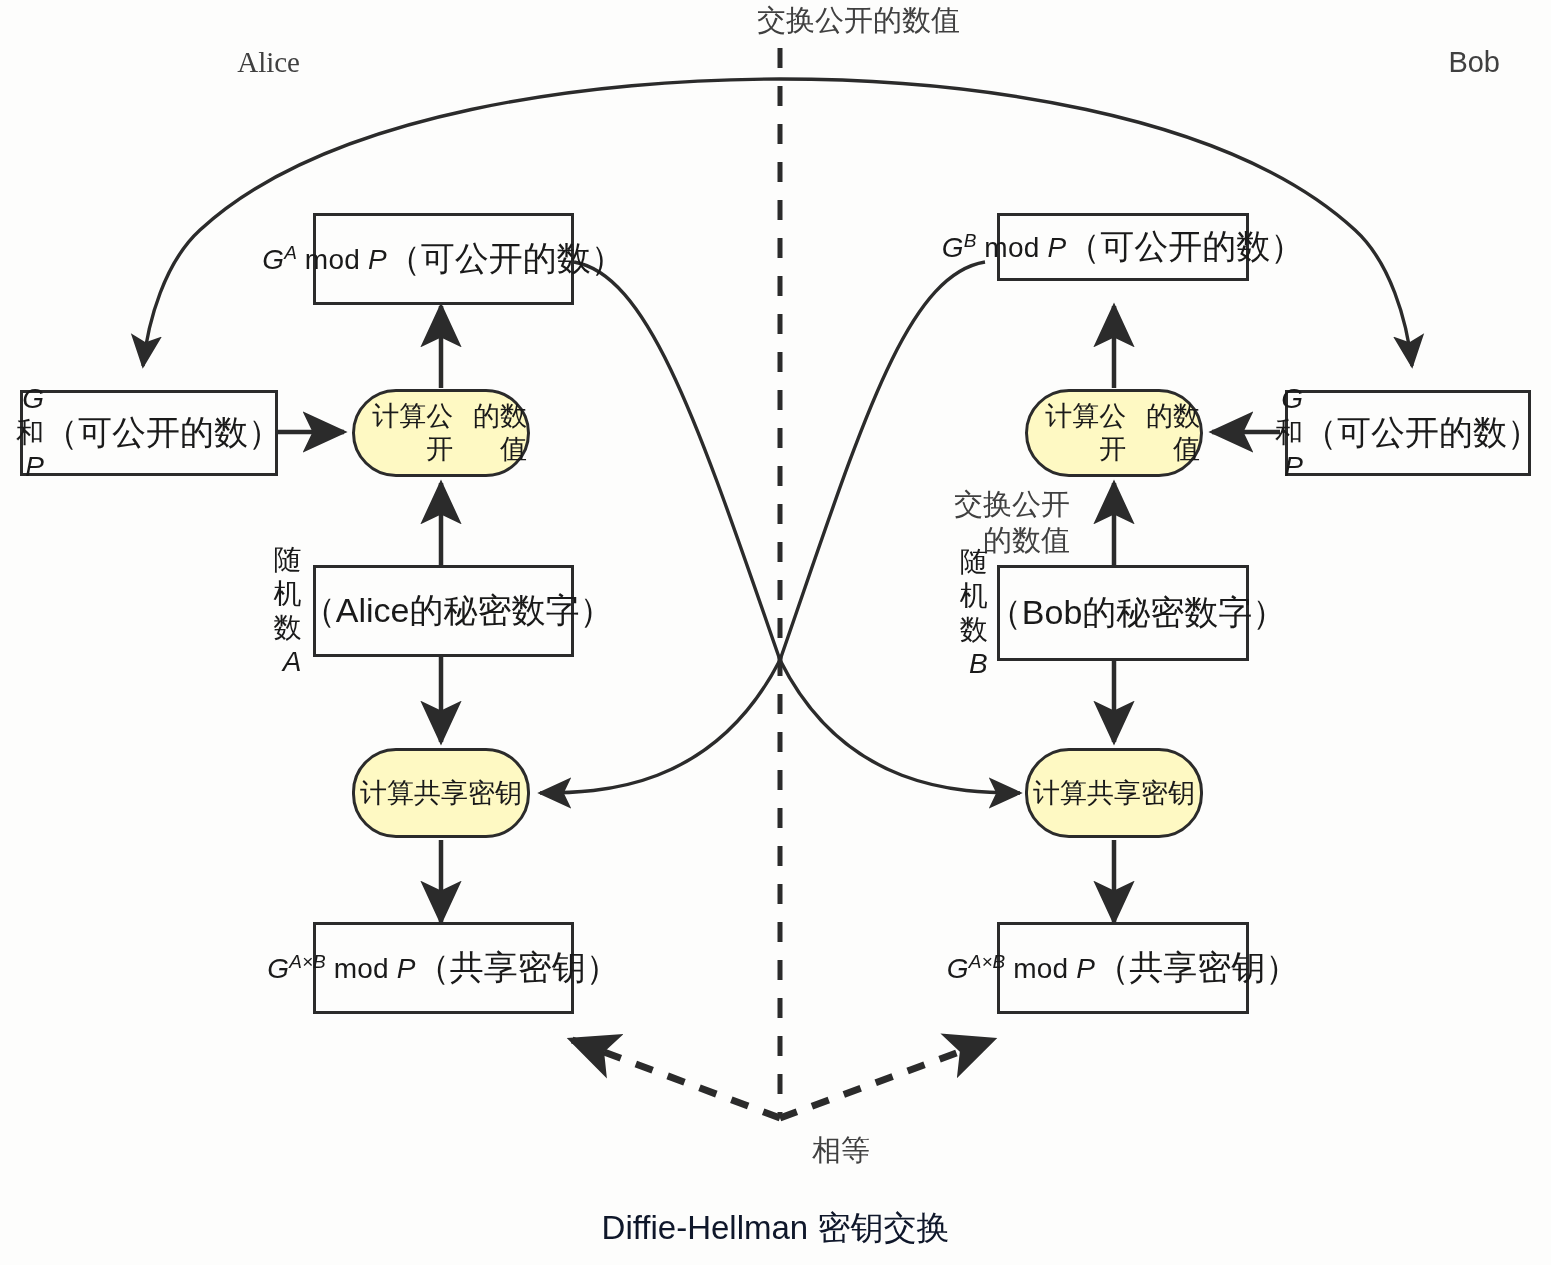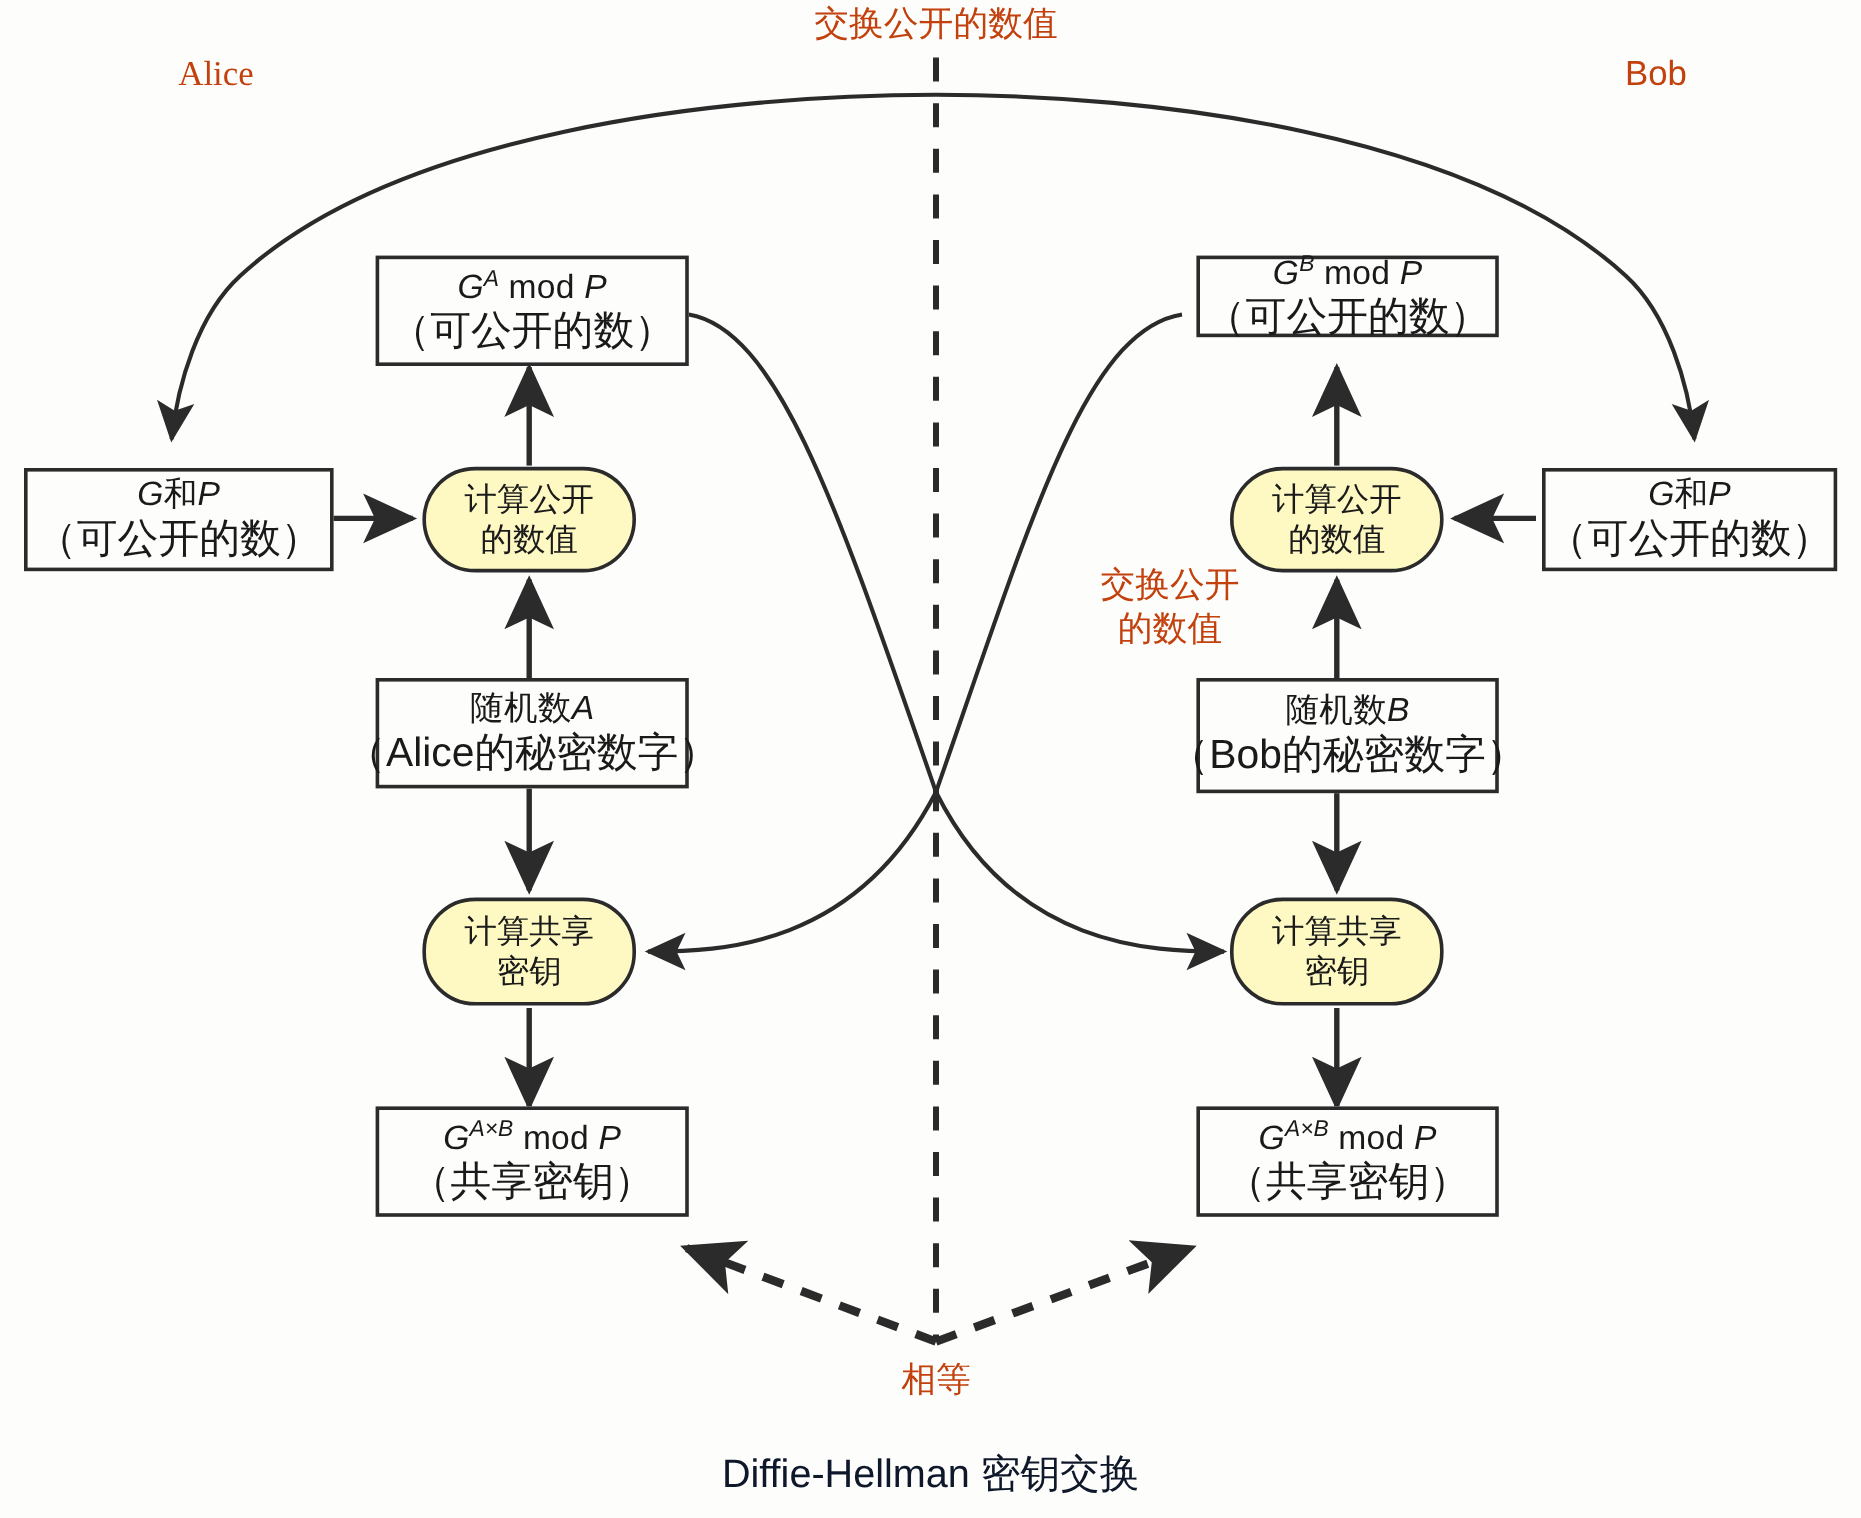--- a/index.html
+++ b/index.html
@@ -23,24 +23,24 @@
     left: 0;
     top: 0;
     width: 1551px;
     height: 1265px;
     pointer-events: none;
   }
   .node {
     position: absolute;
     box-sizing: border-box;
     display: flex;
-    flex-direction: column;
+    flex-direction: row;
     align-items: center;
     justify-content: center;
-    text-align: center;
+    text-align: right;
     line-height: 1.22;
   }
   .rect-node {
     border: 3px solid #2b2b2b;
     background: #fdfdfc;
     font-size: 27px;
   }
   .pill-node {
     border: 3px solid #2b2b2b;
     background: #fef9c3;
@@ -61,23 +61,23 @@
   .formula .rom {
     font-style: normal;
   }
   .sub-line {
     font-size: 34px;
     white-space: nowrap;
   }
   .plain-label {
     position: absolute;
     font-size: 29px;
-    color: #c2410c;
+    color: #404040;
     white-space: pre-line;
-    text-align: center;
+    text-align: right;
     line-height: 1.25;
   }
   #caption {
     position: absolute;
     left: 0;
     width: 1551px;
     text-align: center;
     font-size: 33px;
     color: #0f172a;
   }
@@ -122,21 +122,21 @@
     <path d="M 780,1118 L 572,1040" fill="none" stroke="#2b2b2b" stroke-width="7" stroke-dasharray="18 16" marker-end="url(#ahd)"></path>
     <path d="M 780,1118 L 992,1040" fill="none" stroke="#2b2b2b" stroke-width="7" stroke-dasharray="18 16" marker-end="url(#ahd)"></path>
   </svg>
 
   <div class="plain-label" style="left:600px; top:2px; width:360px;">交换公开的数值</div>
 
   <div class="plain-label" style="left:60px; top:44px; width:240px;font-family:Liberation Serif, serif;">Alice</div>
 
   <div class="plain-label" style="left:1260px; top:44px; width:240px;">Bob</div>
 
-  <div class="plain-label" style="left:880px; top:470px; width:190px;">交换公开
+  <div class="plain-label" style="left:880px; top:486px; width:190px;">交换公开
 的数值</div>
 
   <div class="plain-label" style="left:690px; top:1132px; width:180px;">相等</div>
 
   <div id="caption" style="top:1206px;">Diffie-Hellman 密钥交换</div>
 
   <div class="node rect-node" style="left:20px; top:390px; width:258px; height:86px;">
     <div class="formula"><span>G</span><span class="cjk">和</span><span>P</span></div>
     <div class="sub-line">（可公开的数）</div>
   </div>

